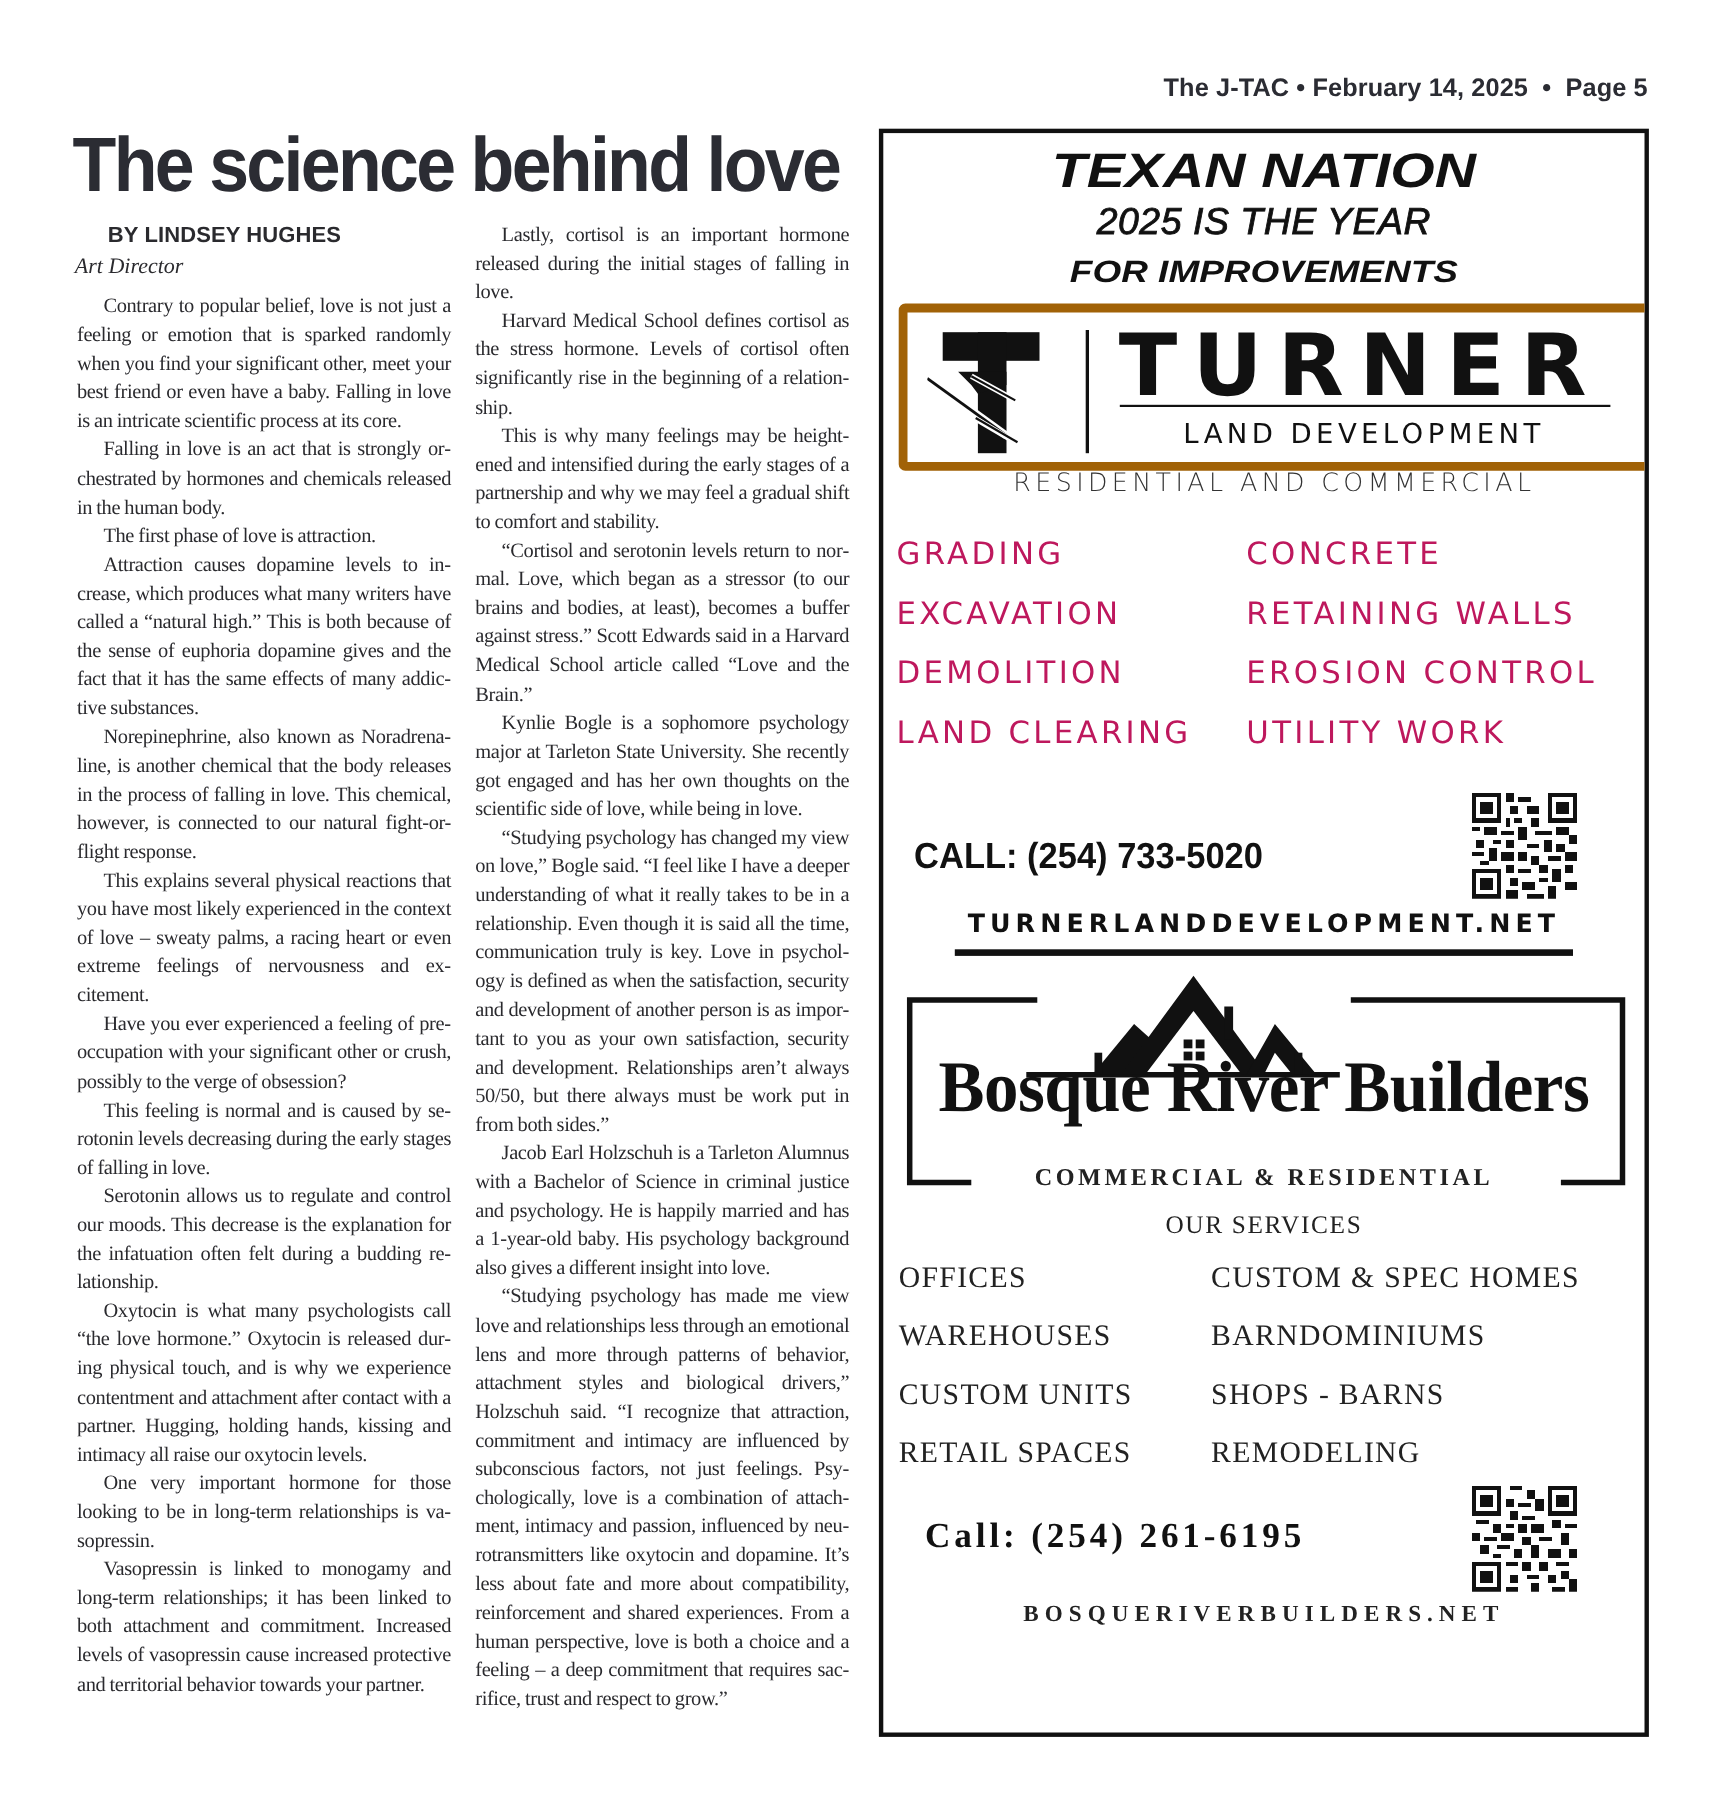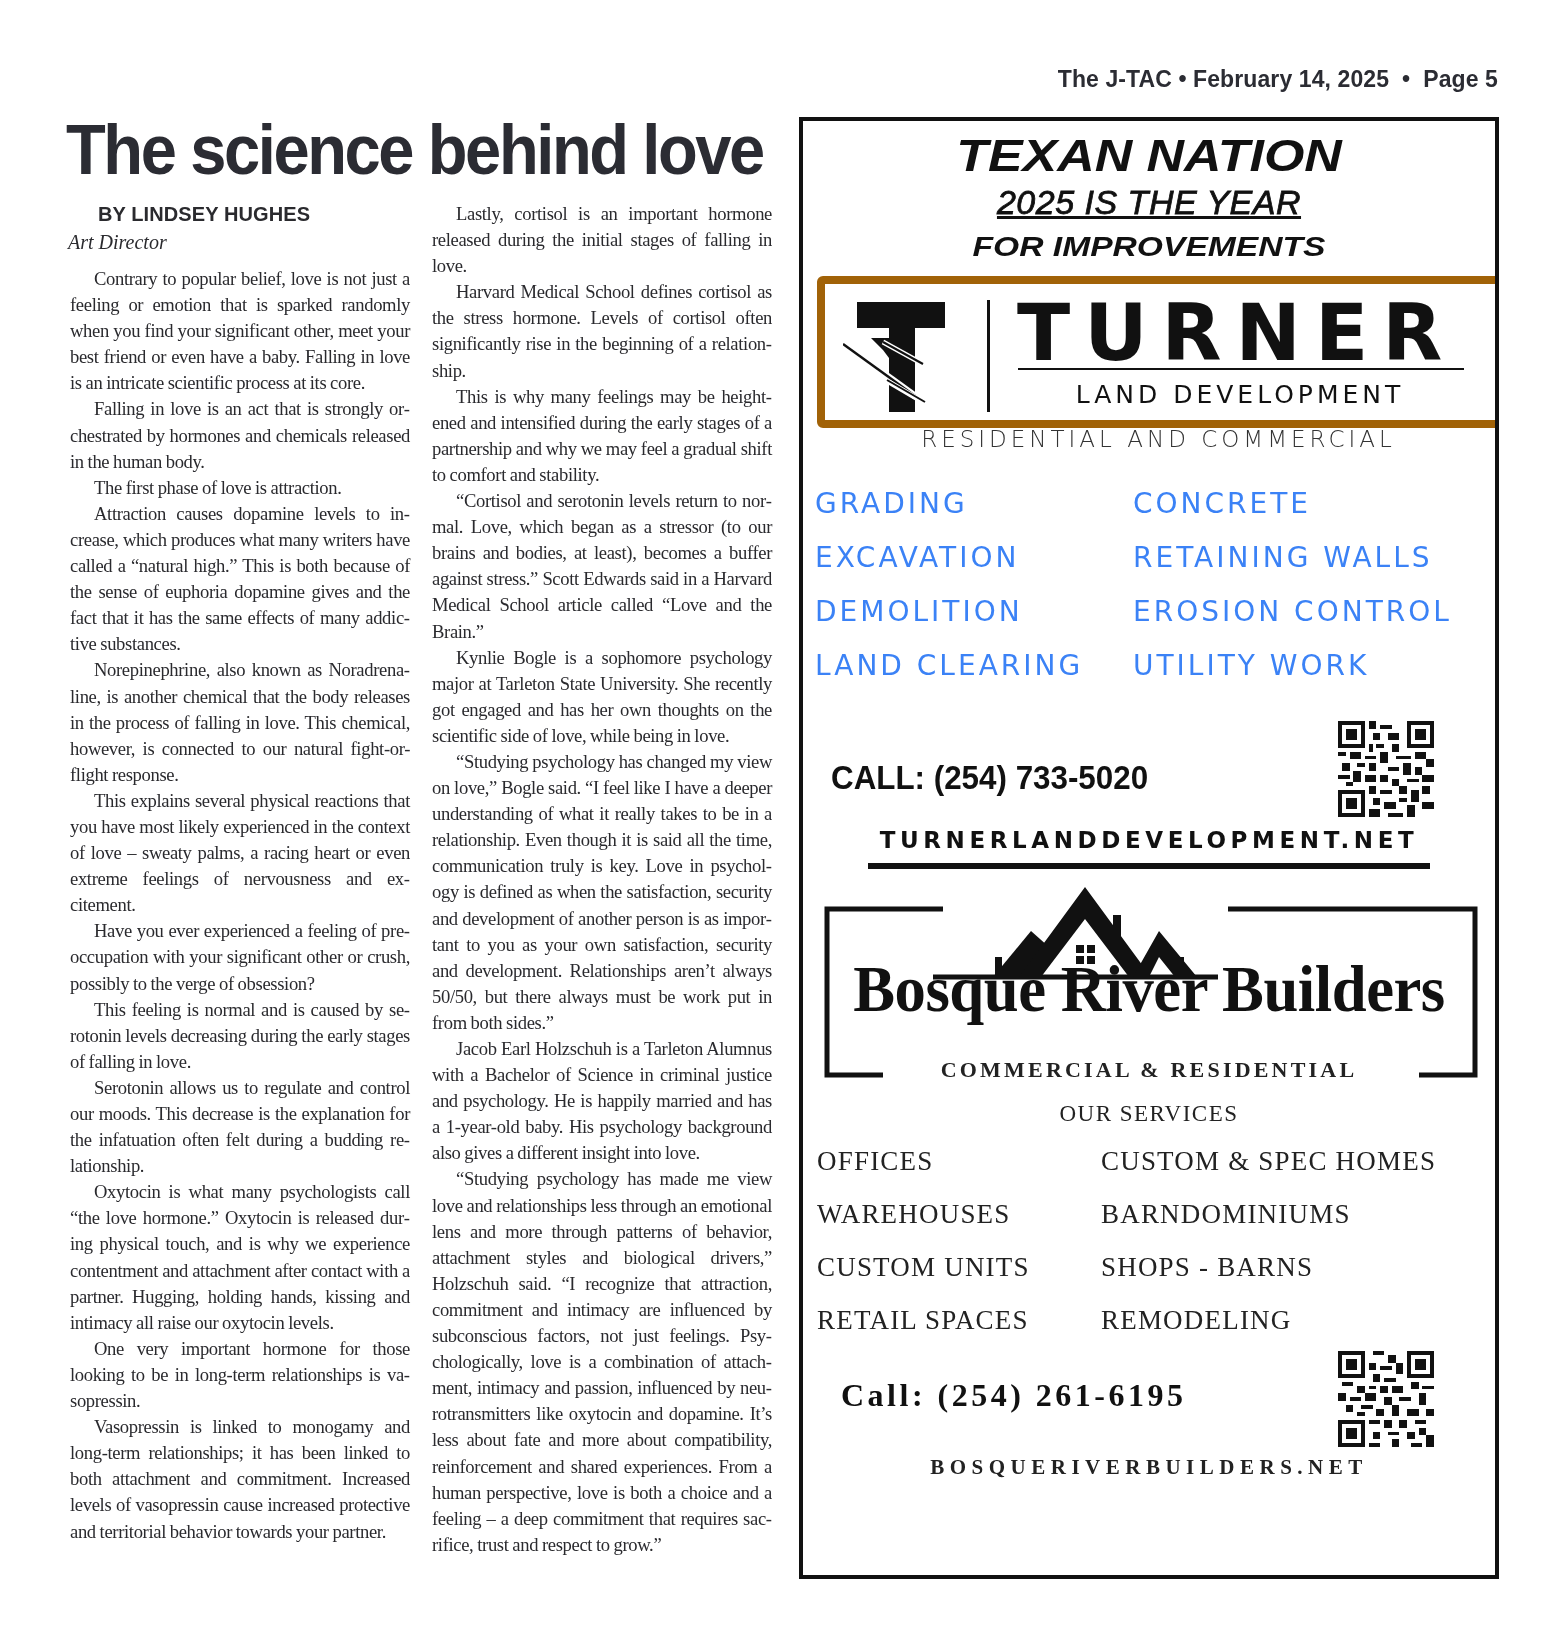--- a/index.html
+++ b/index.html
@@ -46,21 +46,21 @@
   .ad {
     position: absolute; left: 799px; top: 117px; width: 700px; height: 1462px;
     border: 4px solid #111; background: #fff; overflow: hidden;
   }
   .ad-tn {
     position: absolute; left: 0; width: 100%; text-align: center;
     font-family: "Liberation Sans", sans-serif; font-weight: bold;
     color: #111; white-space: nowrap;
   }
   .tn1 { top: 10px; font-size: 44px; font-style: italic; letter-spacing: 0px; transform: scaleX(1.18); font-weight: 900; }
-  .tn2 { top: 62px; font-size: 34px; font-style: italic; font-weight: normal; letter-spacing: 0.5px; text-decoration: underline; -webkit-text-stroke: 0.8px #111; }
+  .tn2 { top: 62px; font-size: 34px; font-style: italic; font-weight: normal; letter-spacing: 0.5px; -webkit-text-stroke: 0.8px #111; }
   .tn3 { top: 110px; font-size: 28px; font-style: italic; letter-spacing: 0px; transform: scaleX(1.2); }
 
   .turner-box {
     position: absolute; left: 14px; top: 155px; width: 796px; height: 152px;
     border: 8px solid #a16207; border-radius: 6px;
   }
   .turner-mark { position: absolute; left: 18px; top: 14px; width: 120px; height: 118px; }
   .turner-sep { position: absolute; left: 162px; top: 16px; width: 3px; height: 112px; background: #111; }
   .turner-word {
     position: absolute; left: 192px; top: 6px; width: 440px;
@@ -78,21 +78,21 @@
   .res-com {
     position: absolute; left: 0; top: 305px; width: 100%; text-align: center;
     font-family: "DejaVu Sans", sans-serif; font-size: 23px; letter-spacing: 4px; color: #333;
     white-space: nowrap; font-weight: 300; padding-left: 19px;
   }
 
   .svc-grid { position: absolute; display: grid; column-gap: 0; }
   .svc-turner {
     left: 12px; top: 356px; grid-template-columns: 318px 360px; row-gap: 0;
     font-family: "DejaVu Sans", sans-serif; font-size: 28px; letter-spacing: 3px;
-    color: #3b82f6; line-height: 54px; white-space: nowrap;
+    color: #be185d; line-height: 54px; white-space: nowrap;
   }
 
   .call1 {
     position: absolute; left: 28px; top: 638px;
     font-family: "Liberation Sans", sans-serif; font-weight: bold; font-size: 33px;
     color: #111; white-space: nowrap; transform: scaleX(0.95); transform-origin: left;
   }
   .qr { position: absolute; width: 96px; height: 96px; }
   .qr1 { left: 535px; top: 600px; }
   .qr2 { left: 535px; top: 1230px; }

